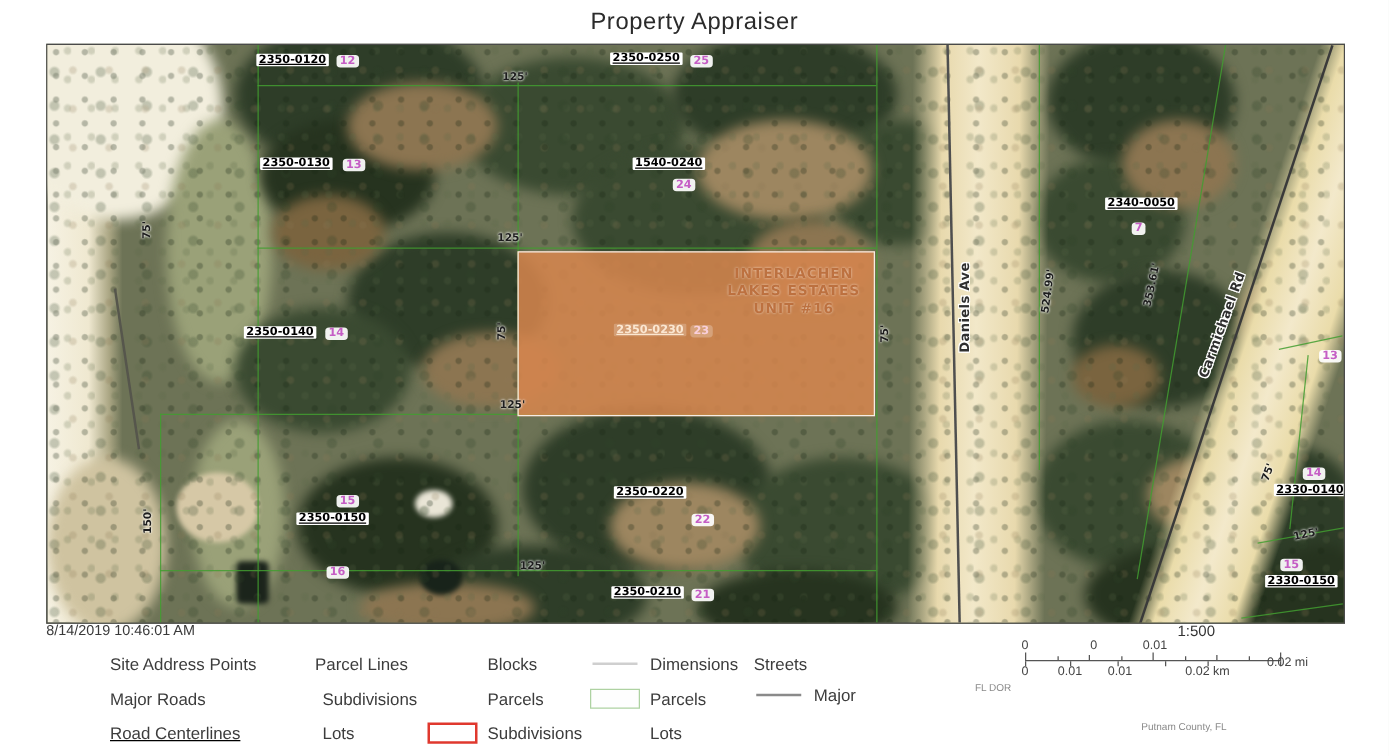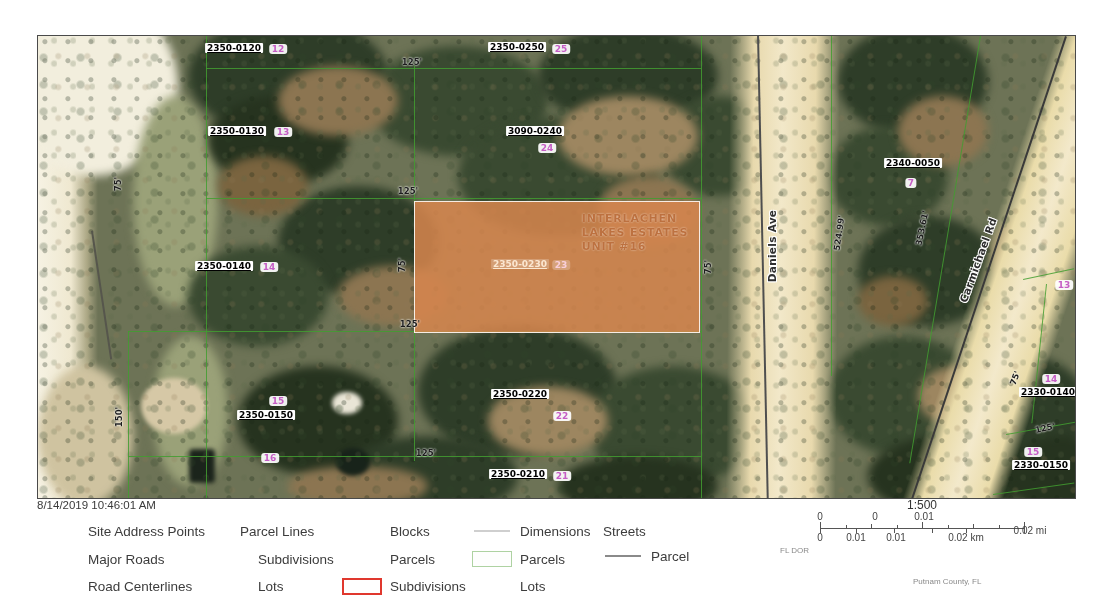--- a/index.html
+++ b/index.html
@@ -39,44 +39,45 @@
       padding:0 2.5px;border-radius:3px;}
   .ml.dim{color:#1d1d1d;font:bold 8.5px "DejaVu Sans",sans-serif;
       text-shadow:0 0 2px rgba(255,255,255,.95),0 0 2px rgba(255,255,255,.8);}
   .ml.street{color:#2f2f2f;font:bold 10.5px "DejaVu Sans",sans-serif;letter-spacing:.3px;
       text-shadow:-1px -1px 0 #fff,1px -1px 0 #fff,-1px 1px 0 #fff,1px 1px 0 #fff;}
   .ml.ghost-pid{background:rgba(255,255,255,.22);color:rgba(255,238,220,.9);
       font:bold 9px "DejaVu Sans",sans-serif;padding:0 2px;text-decoration:underline;border-radius:1px;}
   .ml.ghost-lot{background:rgba(255,255,255,.25);color:rgba(255,215,235,.85);
       font:bold 9px "DejaVu Sans",sans-serif;padding:0 2.5px;border-radius:3px;}
   .subdiv{position:absolute;left:597px;top:197px;transform:translate(-50%,-50%);
-      color:rgba(186,109,58,.95);font:bold 11px "DejaVu Sans",sans-serif;
+      text-align:center;color:rgba(186,109,58,.95);font:bold 11px "DejaVu Sans",sans-serif;
       letter-spacing:.8px;line-height:1.25;text-shadow:0 0 2px rgba(255,255,255,.7);}
   
   .timestamp{position:absolute;left:37px;top:499px;font-size:11.5px;color:#3a3a3a;}
   .legend-item{position:absolute;display:flex;align-items:center;gap:8px;height:20px;}
   .legend-label{font-size:13.5px;color:#3c3c3c;white-space:nowrap;}
   .swatch{display:inline-block;flex:0 0 40px;width:40px;height:16px;visibility:hidden;}
   .swatch.gray-line{visibility:visible;height:2px;background:#cfcfcf;flex-basis:36px;width:36px;margin:0 2px;}
   .swatch.dark-line{visibility:visible;height:2px;background:#8a8a8a;flex-basis:36px;width:36px;margin:0 2px;}
   .swatch.green-rect{visibility:visible;height:14px;border:1px solid #aed2a2;background:#fefefe;flex-basis:38px;width:38px;}
   .swatch.red-rect{visibility:visible;height:13px;border:2px solid #e0382e;background:#fff;flex-basis:36px;width:36px;}
-  .sb-ratio{position:absolute;left:872px;top:498px;width:100px;text-align:center;font-size:12px;color:#333;}
+  .sb-ratio{position:absolute;left:872px;top:498px;width:100px;text-align:right;font-size:12px;color:#333;}
   .sb-line{position:absolute;top:528px;left:820px;width:205px;height:1px;background:#555;}
   .tick{position:absolute;width:1px;background:#555;}
   .sb-label{position:absolute;transform:translateX(-50%);font-size:10px;color:#444;white-space:nowrap;}
   .sb-source{position:absolute;left:780px;top:546px;font-size:8px;color:#8a8a8a;}
   .attr1{position:absolute;left:913px;top:577px;font-size:8px;color:#8a8a8a;white-space:nowrap;}
   .attr2{position:absolute;left:0;top:589px;width:1104px;text-align:right;font-size:7.5px;color:#8a8a8a;white-space:nowrap;}
 </style>
 </head>
 <body>
 
 <div class="page">
 
+  <div class="title">Property Appraiser</div>
 
   <div class="map">
 
     <div class="sand-left"></div>
     <div class="blob" style="left:-30px;top:-40px;width:170px;height:180px;background:#f2eedd;"></div>
     <div class="blob" style="left:0px;top:330px;width:95px;height:140px;background:#cfc3a0;"></div>
     <div class="blob" style="left:95px;top:60px;width:85px;height:210px;background:#9aa178;"></div>
     <div class="blob" style="left:115px;top:300px;width:75px;height:150px;background:#9aa178;"></div>
     <div class="blob" style="left:150px;top:-20px;width:200px;height:120px;background:#2e3d28;"></div>
     <div class="blob" style="left:330px;top:10px;width:180px;height:110px;background:#3a4a31;"></div>
@@ -147,21 +148,21 @@
         <div>LAKES ESTATES</div>
         <div>UNIT #16</div>
       </div>
     <span class="ml pid" style="left: 196px; top: 12px; transform: translate(-50%, -50%);">2350-0120</span>
         <span class="ml lot" style="left: 240px; top: 13px; transform: translate(-50%, -50%);">12</span>
         <span class="ml dim" style="left: 374px; top: 26px; transform: translate(-50%, -50%);">125'</span>
         <span class="ml pid" style="left: 479px; top: 11px; transform: translate(-50%, -50%);">2350-0250</span>
         <span class="ml lot" style="left: 523px; top: 13px; transform: translate(-50%, -50%);">25</span>
         <span class="ml pid" style="left: 199px; top: 95px; transform: translate(-50%, -50%);">2350-0130</span>
         <span class="ml lot" style="left: 245px; top: 96px; transform: translate(-50%, -50%);">13</span>
-        <span class="ml pid" style="left: 497px; top: 95px; transform: translate(-50%, -50%);">3090-0240</span>
+        <span class="ml pid" style="left: 497px; top: 95px; transform: translate(-50%, -50%);">1540-0240</span>
         <span class="ml lot" style="left: 509px; top: 112px; transform: translate(-50%, -50%);">24</span>
         <span class="ml dim" style="left: 80px; top: 148px; transform: translate(-50%, -50%) rotate(-90deg);">75'</span>
         <span class="ml pid" style="left: 186px; top: 230px; transform: translate(-50%, -50%); text-decoration: underline;">2350-0140</span>
         <span class="ml lot" style="left: 231px; top: 231px; transform: translate(-50%, -50%);">14</span>
         <span class="ml dim" style="left: 370px; top: 155px; transform: translate(-50%, -50%);">125'</span>
         <span class="ml dim" style="left: 364px; top: 229px; transform: translate(-50%, -50%) rotate(-90deg);">75'</span>
         <span class="ml dim" style="left: 372px; top: 288px; transform: translate(-50%, -50%);">125'</span>
         <span class="ml ghost-pid" style="left: 482px; top: 228px; transform: translate(-50%, -50%);">2350-0230</span>
         <span class="ml ghost-lot" style="left: 523px; top: 229px; transform: translate(-50%, -50%);">23</span>
         <span class="ml dim" style="left: 670px; top: 231px; transform: translate(-50%, -50%) rotate(-90deg);">75'</span>
@@ -191,35 +192,35 @@
   </div>
 
   <div class="timestamp">8/14/2019 10:46:01 AM</div>
   <div id="legend">
     <div class="legend-item" style="left:555px;top:521px;">
       <span class="swatch"></span>
       <span class="legend-label">Streets</span>
     </div>
     <div class="legend-item" style="left:603px;top:546px;">
       <span class="swatch dark-line"></span>
-      <span class="legend-label">Parcel</span>
+      <span class="legend-label">Major</span>
     </div>
   <div class="legend-item" style="left: 40px; top: 521px;">
         <span class="swatch"></span>
         <span class="legend-label">Site Address Points</span>
       </div>
       <div class="legend-item" style="left: 40px; top: 549px;">
         <span class="swatch"></span>
         <span class="legend-label">Major Roads</span>
       </div>
-      <div class="legend-item" style="left: 40px; top: 576px;">
+      <div class="legend-item" style="left: 40px; top: 576px; text-decoration: underline;">
         <span class="swatch"></span>
         <span class="legend-label">Road Centerlines</span>
       </div>
-      <div class="legend-item" style="left: 192px; top: 521px;">
+      <div class="legend-item" style="left: 204px; top: 521px;">
         <span class="swatch"></span>
         <span class="legend-label">Parcel Lines</span>
       </div>
       <div class="legend-item" style="left: 210px; top: 549px;">
         <span class="swatch"></span>
         <span class="legend-label">Subdivisions</span>
       </div>
       <div class="legend-item" style="left: 210px; top: 576px;">
         <span class="swatch"></span>
         <span class="legend-label">Lots</span>

